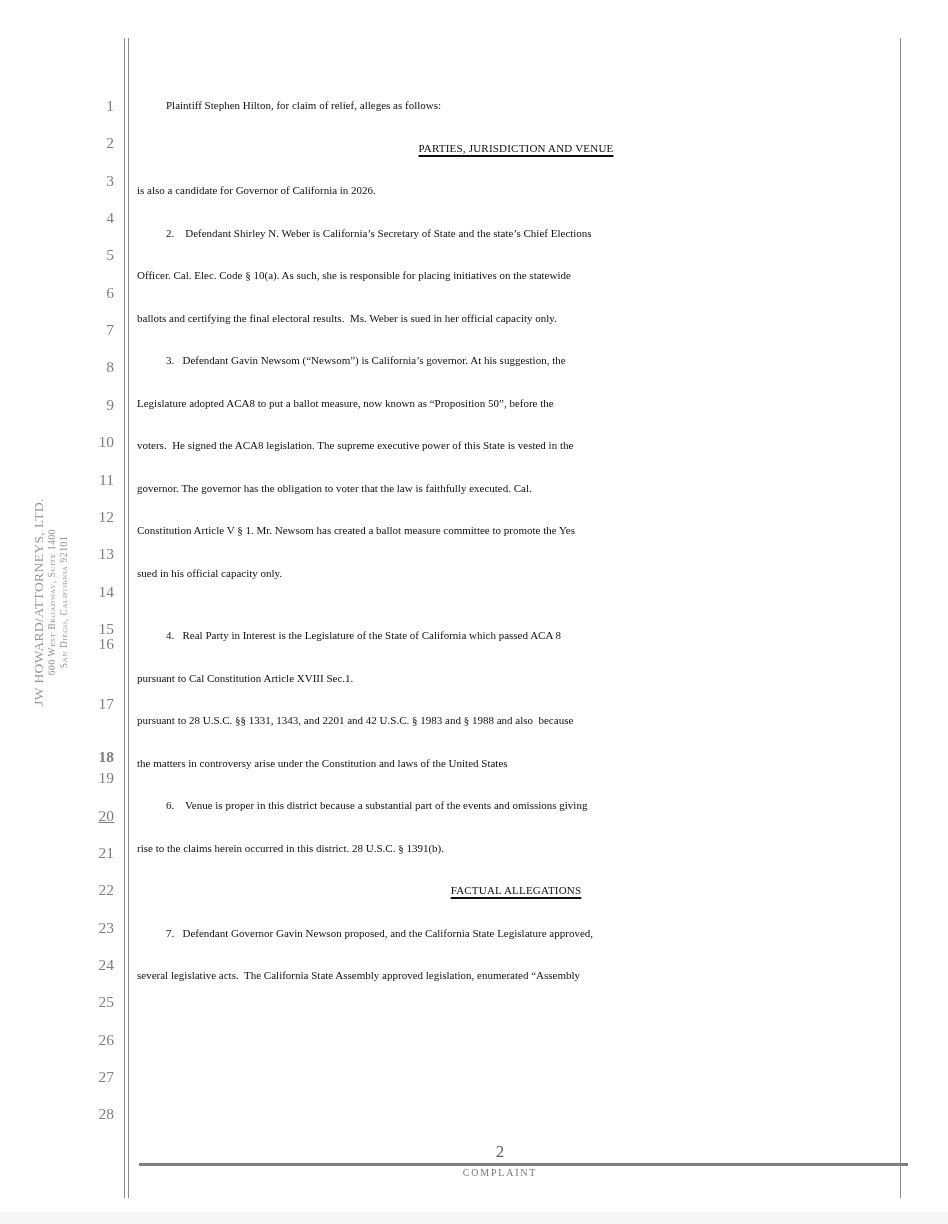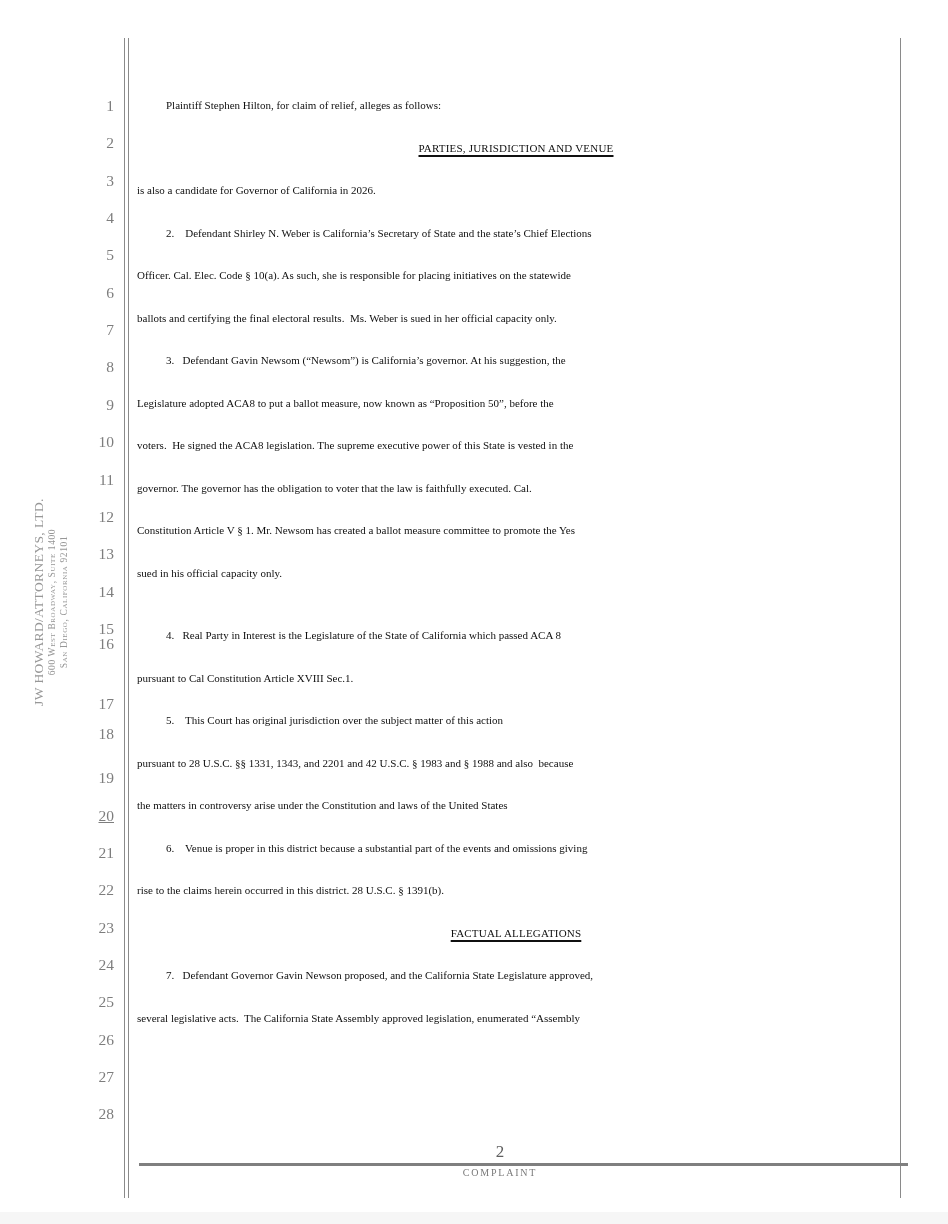--- a/index.html
+++ b/index.html
@@ -143,21 +143,21 @@
       <div class="line-number" style="top: 357.45px;">8</div>
       <div class="line-number" style="top: 394.8px;">9</div>
       <div class="line-number" style="top: 432.15px;">10</div>
       <div class="line-number" style="top: 469.5px;">11</div>
       <div class="line-number" style="top: 506.85px;">12</div>
       <div class="line-number" style="top: 544.2px;">13</div>
       <div class="line-number" style="top: 581.55px;">14</div>
       <div class="line-number" style="top: 618.9px;">15</div>
       <div class="line-number" style="top: 634px;">16</div>
       <div class="line-number" style="top: 693.6px;">17</div>
-      <div class="line-number" style="top: 724px;">18</div>
+      <div class="line-number" style="top: 747px; font-weight: bold;">18</div>
       <div class="line-number" style="top: 768.3px;">19</div>
       <div class="line-number" style="top: 805.65px; text-decoration: underline;">20</div>
       <div class="line-number" style="top: 843px;">21</div>
       <div class="line-number" style="top: 880.35px;">22</div>
       <div class="line-number" style="top: 917.7px;">23</div>
       <div class="line-number" style="top: 955.05px;">24</div>
       <div class="line-number" style="top: 992.4px;">25</div>
       <div class="line-number" style="top: 1029.75px;">26</div>
       <div class="line-number" style="top: 1067.1px;">27</div>
       <div class="line-number" style="top: 1104.45px;">28</div>
@@ -171,21 +171,20 @@
       <div class="tline">Officer. Cal. Elec. Code § 10(a). As such, she is responsible for placing initiatives on the statewide</div>
       <div class="tline">ballots and certifying the final electoral results.  Ms. Weber is sued in her official capacity only.</div>
       <div class="tline indent">3.   Defendant Gavin Newsom (“Newsom”) is California’s governor. At his suggestion, the</div>
       <div class="tline">Legislature adopted ACA8 to put a ballot measure, now known as “Proposition 50”, before the</div>
       <div class="tline">voters.  He signed the ACA8 legislation. The supreme executive power of this State is vested in the</div>
       <div class="tline">governor. The governor has the obligation to voter that the law is faithfully executed. Cal.</div>
       <div class="tline">Constitution Article V § 1. Mr. Newsom has created a ballot measure committee to promote the Yes</div>
       <div class="tline">sued in his official capacity only.</div>
       <div class="tline indent gap">4.   Real Party in Interest is the Legislature of the State of California which passed ACA 8</div>
       <div class="tline">pursuant to Cal Constitution Article XVIII Sec.1.</div>
-      <div class="tline indent">5.    This Court has original jurisdiction over the subject matter of this action</div>
       <div class="tline">pursuant to 28 U.S.C. §§ 1331, 1343, and 2201 and 42 U.S.C. § 1983 and § 1988 and also  because</div>
       <div class="tline">the matters in controversy arise under the Constitution and laws of the United States</div>
       <div class="tline indent">6.    Venue is proper in this district because a substantial part of the events and omissions giving</div>
       <div class="tline">rise to the claims herein occurred in this district. 28 U.S.C. § 1391(b).</div>
       <div class="tline heading">FACTUAL ALLEGATIONS</div>
       <div class="tline indent">7.   Defendant Governor Gavin Newson proposed, and the California State Legislature approved,</div>
       <div class="tline">several legislative acts.  The California State Assembly approved legislation, enumerated “Assembly</div>
     </div>
 
   <div class="footer-pagenum">2</div>

